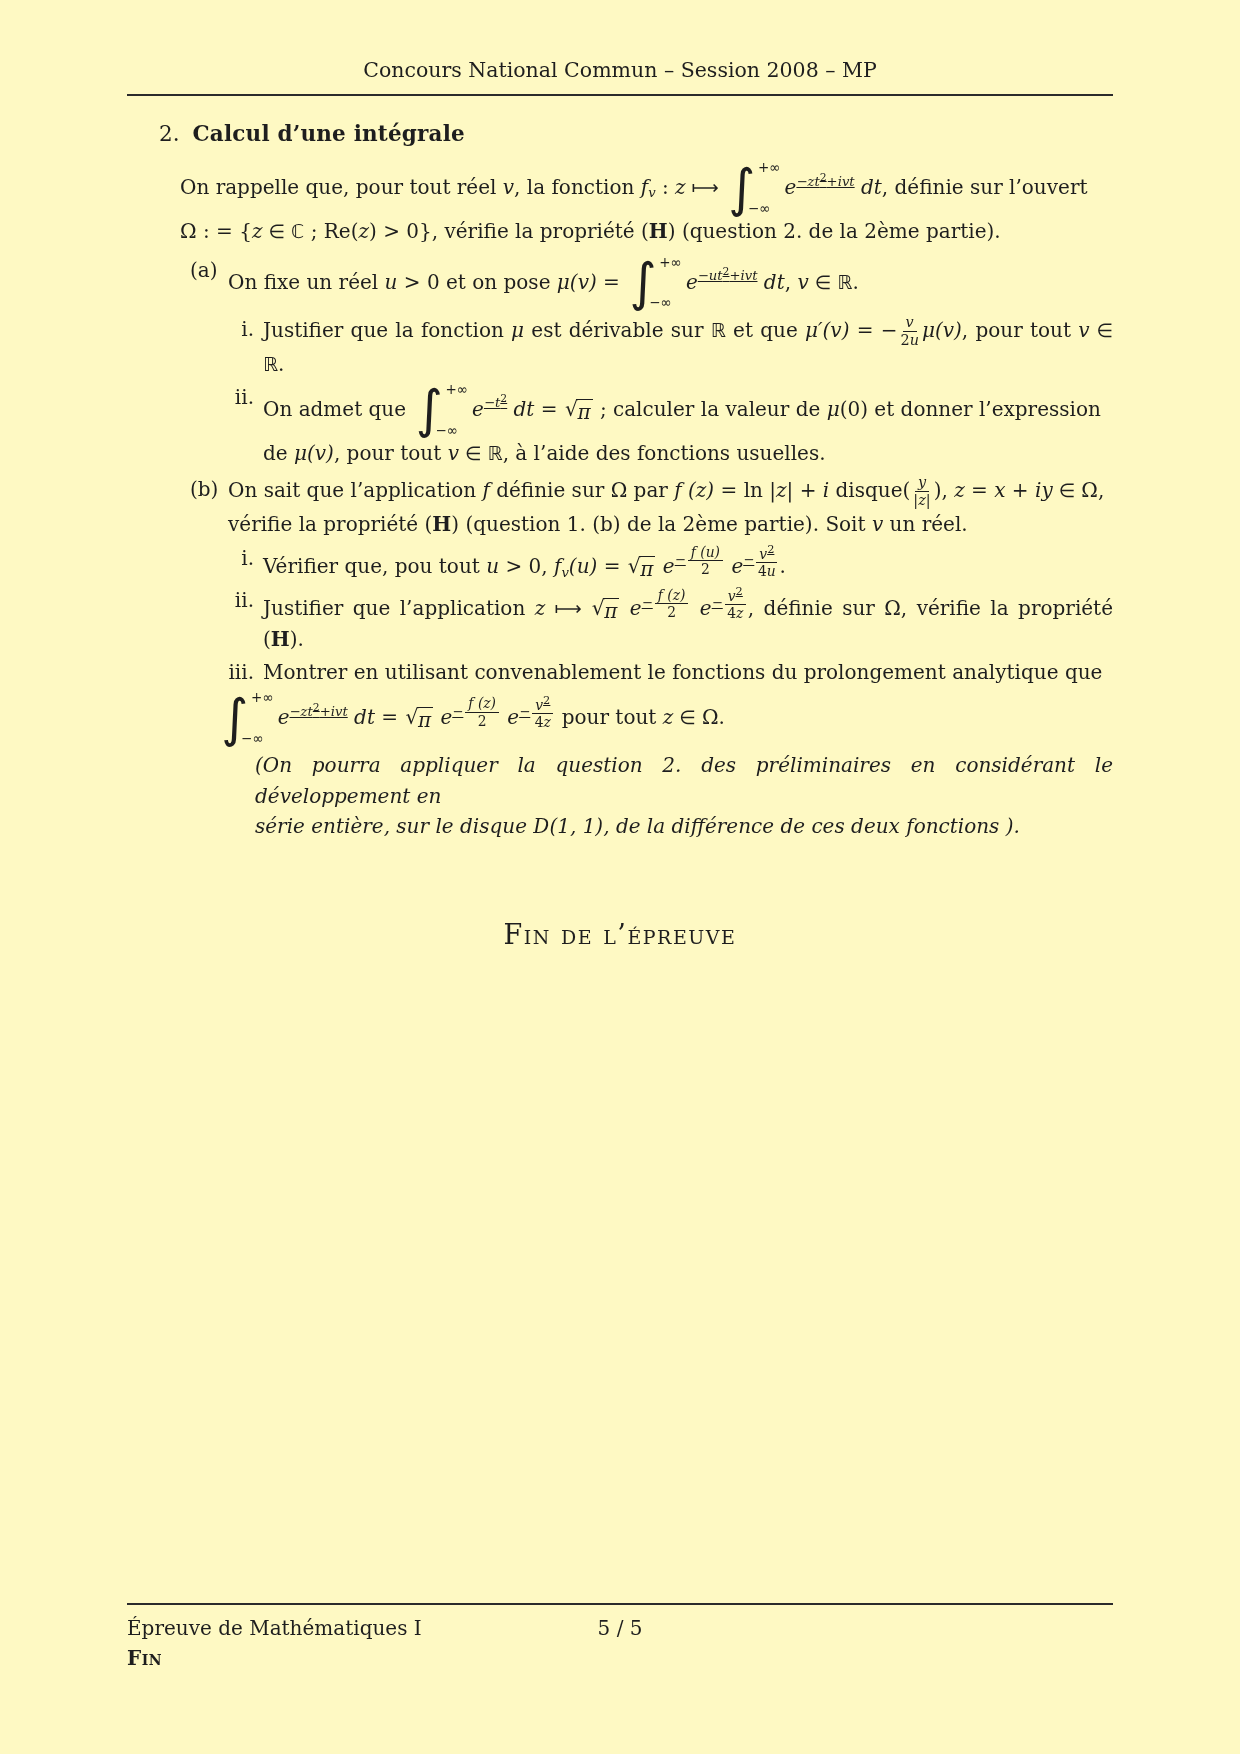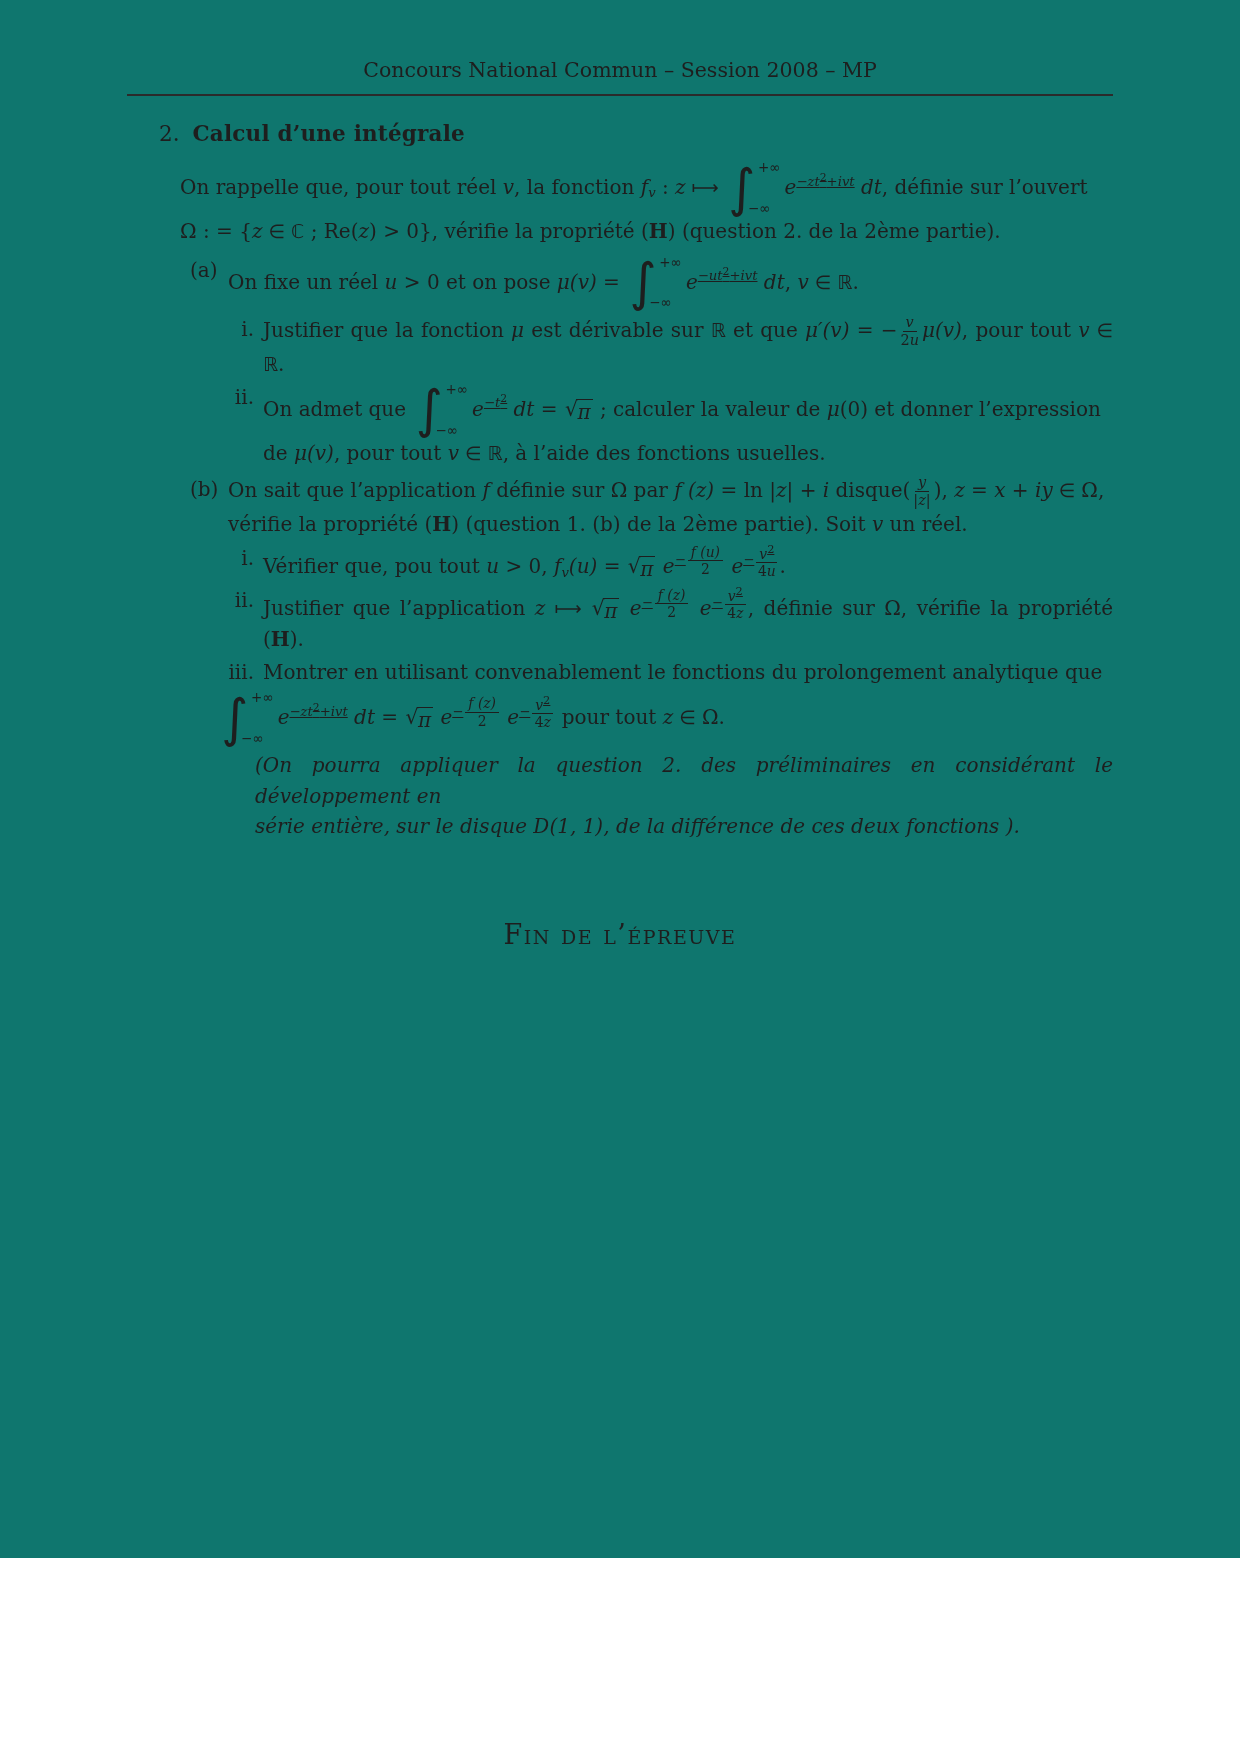--- a/index.html
+++ b/index.html
@@ -1,19 +1,19 @@
 <!DOCTYPE html>
 <html><head>
 <meta charset="utf-8">
 <style>
   html,body{margin:0;padding:0;background:#ffffff;}
   .page{
     position:relative;
-    width:1240px;height:1558px;
-    background:#0f766e;
+    width:1240px;height:1754px;
+    background:#fef9c3;
     color:#1e1e1e;
     font-family:"DejaVu Serif","Liberation Serif",serif;
     font-size:20px;
     line-height:1.52;
     overflow:hidden;
   }
   
   .header{padding-top:58px;}
   .header-title{text-align:center;font-size:20.5px;line-height:1.2;}
   .header-rule{margin:11px 127px 0 127px;border-top:2px solid #2b2b2b;}
@@ -36,21 +36,21 @@
   .note{margin:4px 0 0 128px;font-style:italic;text-align:justify;}
   .fin-line{
     margin-top:72px;text-align:center;
     font-variant:small-caps;font-size:27px;letter-spacing:1.5px;
   }
   
   .footer{position:absolute;left:127px;right:127px;top:1603px;}
   .footer-rule{border-top:2px solid #2b2b2b;}
   .footer-row{position:relative;display:flex;justify-content:space-between;margin-top:8px;font-size:20px;flex-direction:column;}
   .footer-center{position:absolute;left:50%;transform:translateX(-50%);text-align:right;}
-  .sc{font-variant:small-caps;letter-spacing:0.5px;}
+  .sc{font-variant:small-caps;letter-spacing:0.5px;font-weight:bold;}
   
   .r-t{}
   .r-i{font-style:italic;}
   .r-b{font-weight:bold;}
   .r-ms{font-family:"DejaVu Sans","DejaVu Serif",sans-serif;font-size:0.95em;}
   .r-sup{font-size:0.66em;vertical-align:0.62em;text-decoration:underline;}
   .r-sup .r-sup{font-size:0.82em;vertical-align:0.5em;}
   .r-sub{font-size:0.66em;vertical-align:-0.28em;}
   .r-frac{
     display:inline-flex;flex-direction:column;align-items:center;

